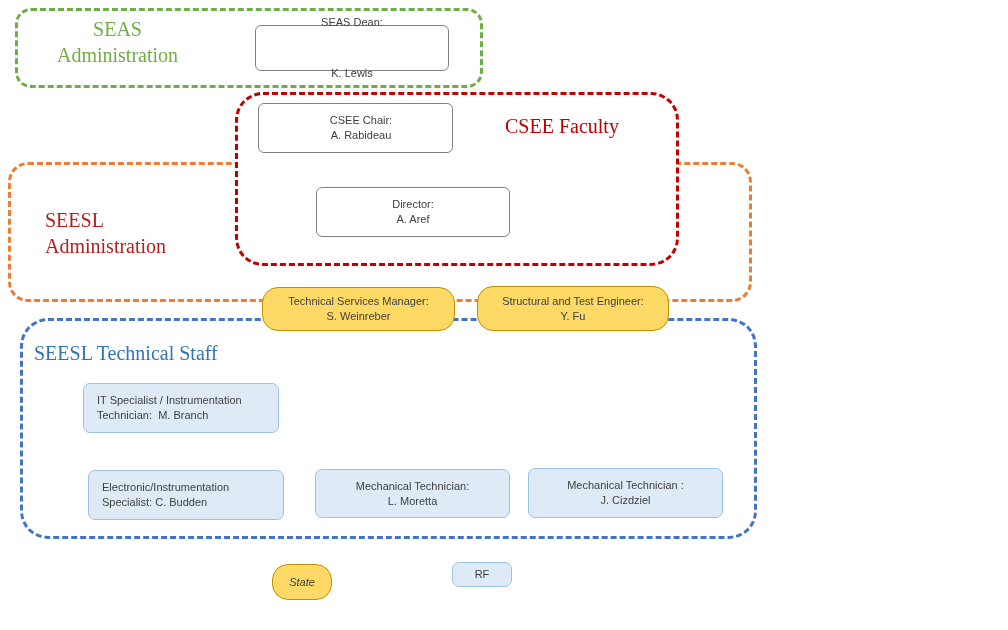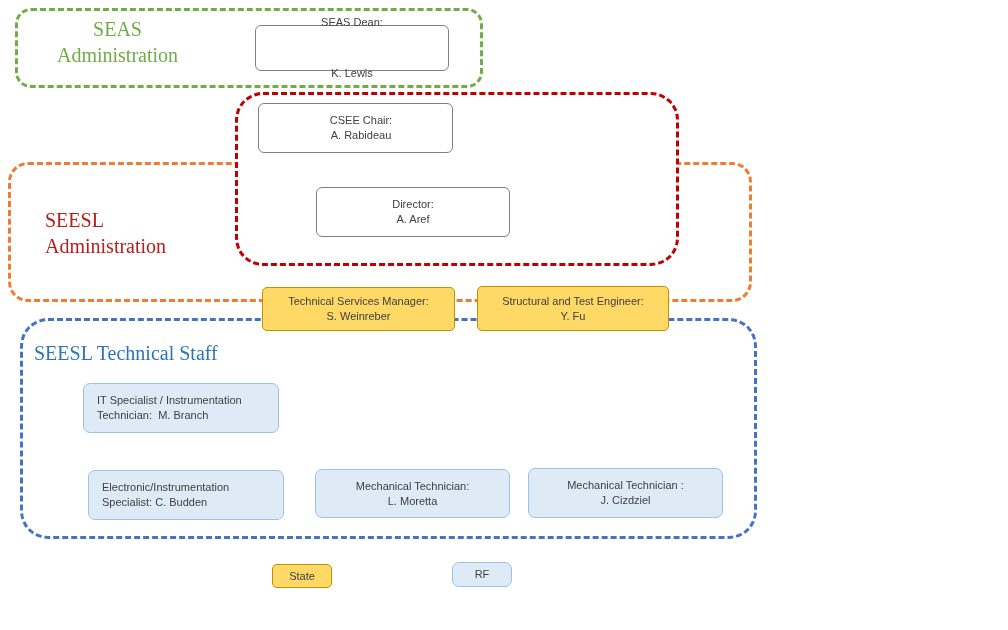--- a/index.html
+++ b/index.html
@@ -47,54 +47,57 @@
     flex-direction: column;
     justify-content: center;
     align-items: center;
     text-align: center;
     font-size: 11px;
     line-height: 15px;
     color: #404040;
   }
   .node span { display: block; white-space: pre-wrap; }
   .white  { background: #ffffff; border: 1px solid #808080; border-radius: 6px; z-index: 3; }
-  .yellow { background: #FFD966; border: 1px solid #BF9000; border-radius: 5px; z-index: 4; }
+  .yellow { background: #FFD966; border: 1px solid #BF9000; border-radius: 16px; z-index: 4; }
   .lblue  { background: #DEEBF7; border: 1px solid #9CC3E5; border-radius: 7px; z-index: 4; }
   .left-align { align-items: flex-start; text-align: left; padding-left: 13px; padding-right: 12px; }
 
   .n-seas-dean  { left: 255px; top: 25px;  width: 194px; height: 46px; gap: 36px; }
   .n-csee-chair { left: 258px; top: 103px; width: 195px; height: 50px; padding-left: 11px; }
   .n-director   { left: 316px; top: 187px; width: 194px; height: 50px; }
   .n-tsm        { left: 262px; top: 287px; width: 193px; height: 44px; }
   .n-ste        { left: 477px; top: 286px; width: 192px; height: 45px; }
   .n-it         { left: 83px;  top: 383px; width: 196px; height: 50px; }
   .n-smt        { left: 400px; top: 380px; width: 196px; height: 50px; }
   .n-ei         { left: 88px;  top: 470px; width: 196px; height: 50px; }
   .n-mt1        { left: 315px; top: 469px; width: 195px; height: 49px; }
   .n-mt2        { left: 528px; top: 468px; width: 195px; height: 50px; }
 
   
-  .n-state { left: 272px; top: 564px; width: 60px; height: 24px; }
+  .n-state { left: 272px; top: 564px; width: 60px; height: 36px; font-style: italic; }
   .n-rf    { left: 452px; top: 562px; width: 60px; height: 25px; }
 </style>
 </head>
 <body>
 
 <div class="canvas">
 
   <div class="group g-green"></div>
   <div class="group g-orange"></div>
   <div class="group g-red"></div>
   <div class="group g-blue"></div>
 
   <div class="group-label lbl-green">
     <span>SEAS</span>
     <span>Administration</span>
   </div>
 
+  <div class="group-label lbl-red">
+    <span>CSEE Faculty</span>
+  </div>
 
   <div class="group-label lbl-orange">
     <span>SEESL</span>
     <span>Administration</span>
   </div>
 
   <div class="group-label lbl-blue">
     <span>SEESL Technical Staff</span>
   </div>
 

